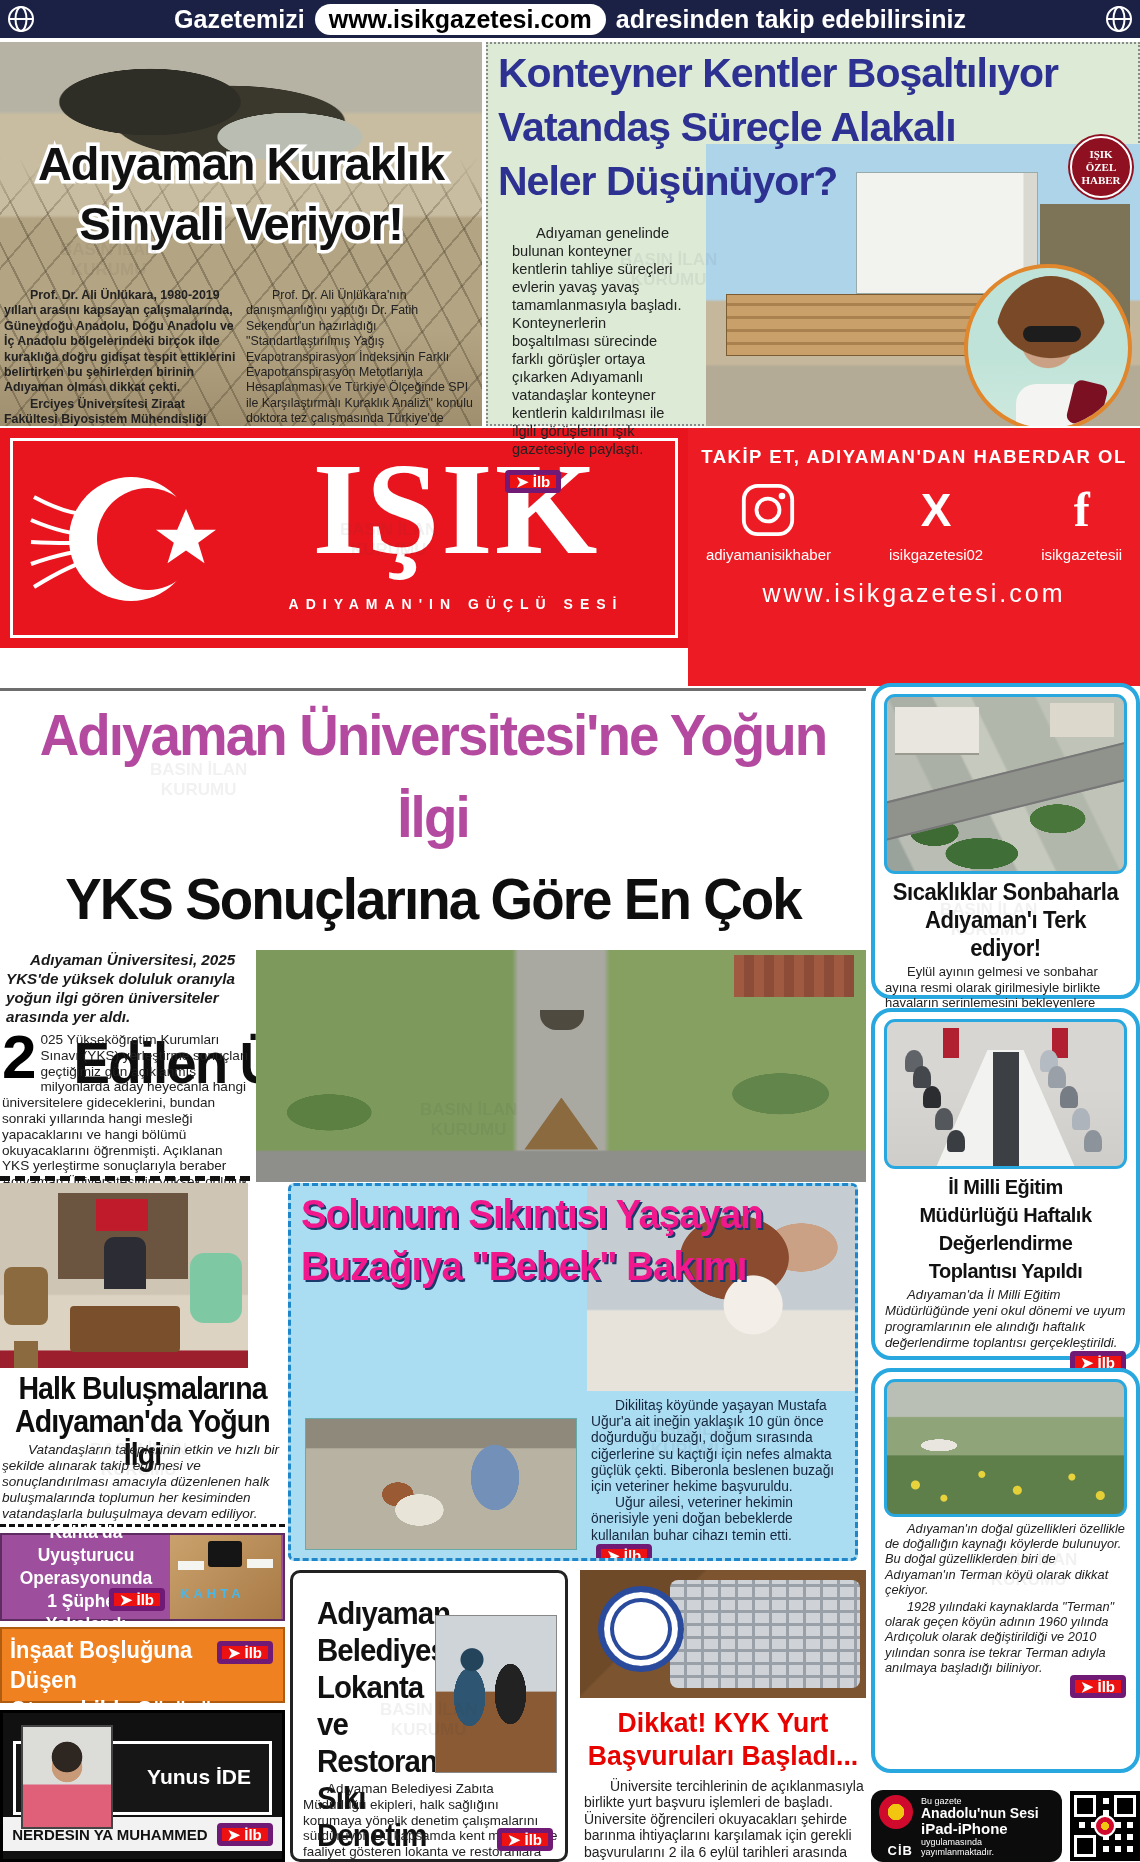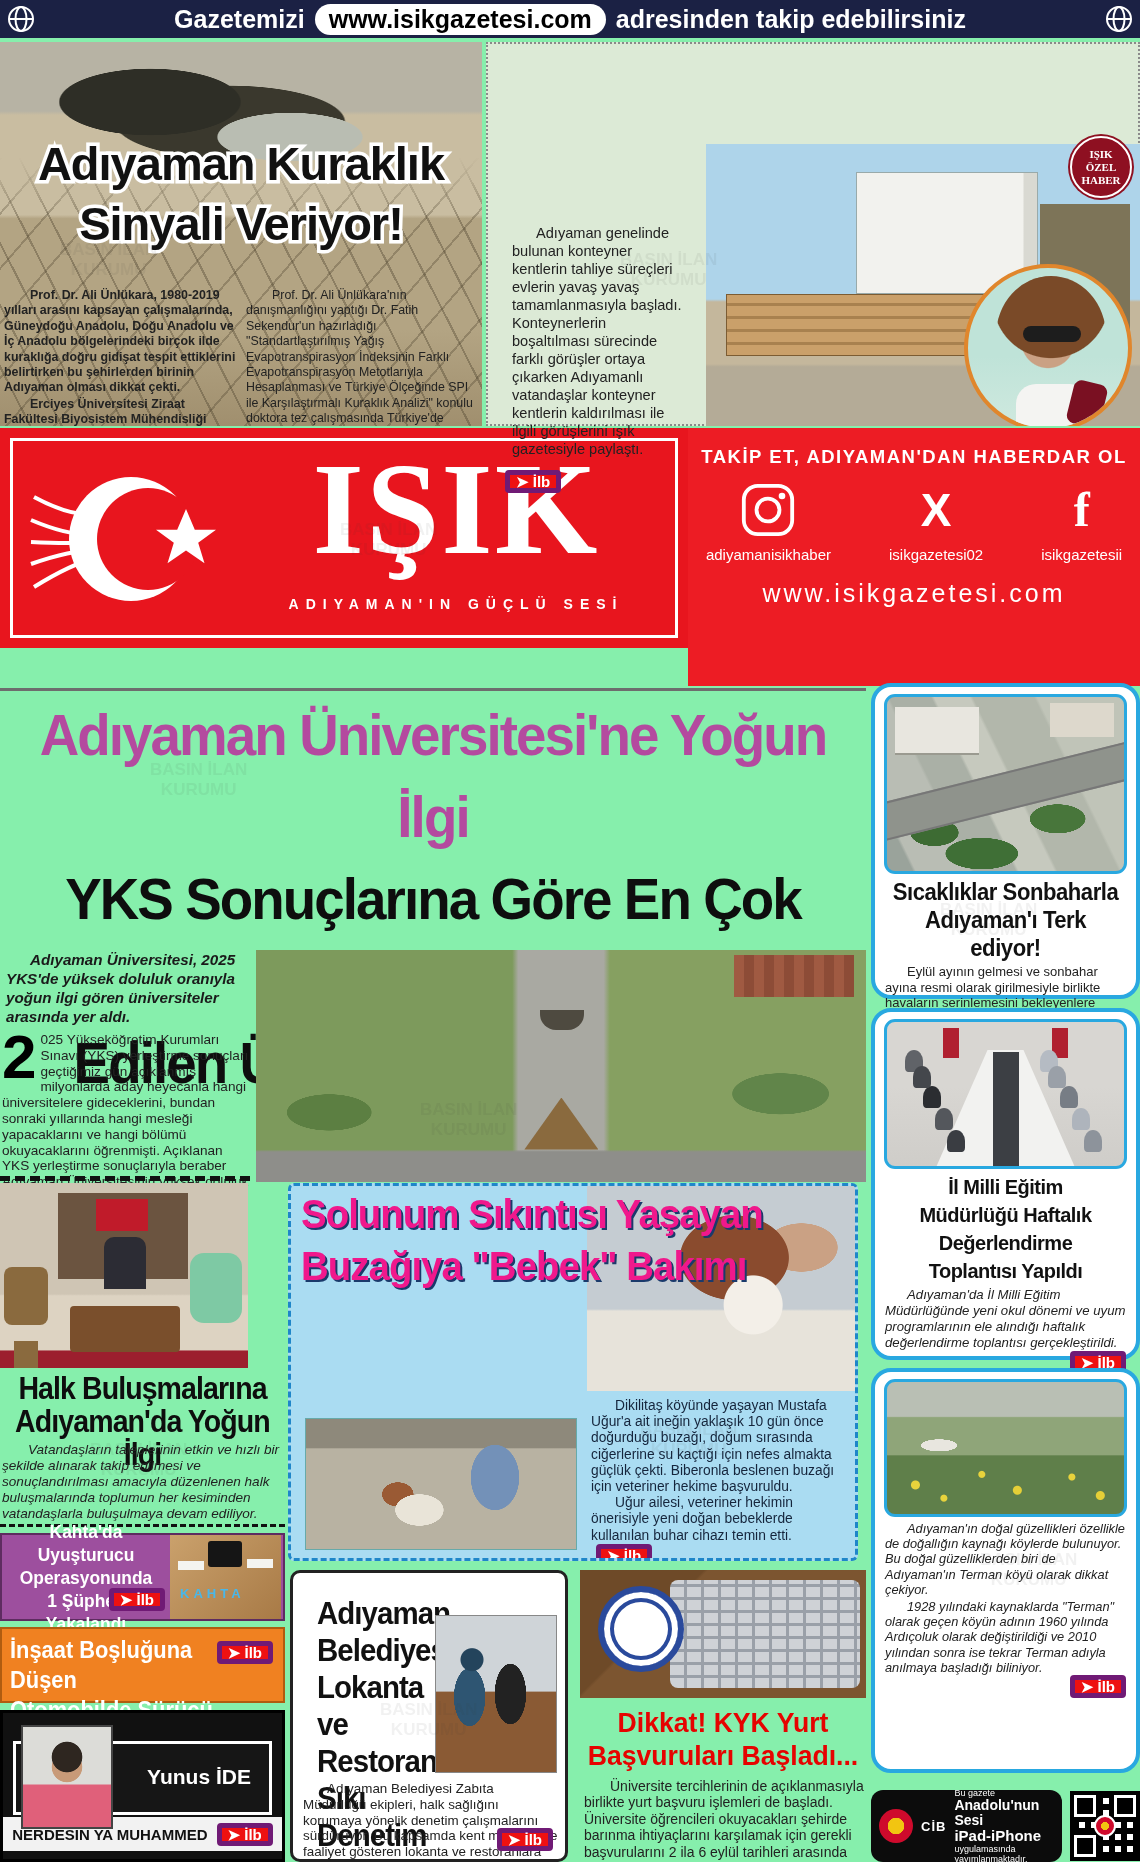--- a/index.html
+++ b/index.html
@@ -1,16 +1,16 @@
 <!DOCTYPE html>
 <html lang="tr"><head>
 <meta charset="utf-8">
 <style>
   html,body{margin:0;padding:0;background:#e9e9e9;}
-  #page{position:relative;width:1140px;height:1862px;margin:0 auto;background:#86efac;
+  #page{position:relative;width:1140px;height:1862px;margin:0 auto;background:#ffffff;
         font-family:"Liberation Sans",sans-serif;overflow:hidden;}
   [data-name]{box-sizing:border-box;}
   .pre{white-space:pre-line;}
   .ilan{display:inline-block;vertical-align:middle;background:#e11;color:#fff;
         border:5px solid #701a75;border-radius:4px;font-size:15px;font-weight:bold;
         padding:1px 6px;line-height:11px;margin-left:5px;}
   .wm{position:absolute;color:rgba(60,60,60,.07);font-weight:bold;font-size:17px;
       text-align:center;white-space:pre-line;pointer-events:none;z-index:50;}
 
   
@@ -164,21 +164,21 @@
         radial-gradient(circle 4px at 78% 72%,#e8d33c 0 3px,transparent 4px),
         radial-gradient(circle 5px at 90% 86%,#e5cf37 0 4px,transparent 5px),
         radial-gradient(circle 4px at 40% 70%,#e8d33c 0 3px,transparent 4px),
         radial-gradient(ellipse 30px 10px at 22% 48%,#e8e6df 0 60%,transparent 61%),
         linear-gradient(180deg,#b9bfb4 0 26%,#8fa579 27% 55%,#5f7f4a 56% 100%);}
 
   
   .cib{position:absolute;left:871px;top:1790px;width:269px;height:72px;display:flex;align-items:center;gap:8px;}
   .cib .black{flex:1;height:72px;background:#0c0c0c;border-radius:12px;display:flex;align-items:center;
         color:#fff;padding:0 8px;gap:8px;}
-  .cib-logo{display:flex;align-items:center;gap:8px;}
+  .cib-logo{display:flex;flex-direction:column;align-items:flex-end;gap:14px;}
   .cib-sun{width:34px;height:34px;border-radius:50%;background:radial-gradient(circle,#f2c511 0 34%,#cf0a2c 35% 100%);}
   .cib-logo b{font-size:13px;letter-spacing:1px;}
   .cib-text{font-size:9px;line-height:10px;}
   .cib-text .t2{font-size:14px;font-weight:bold;line-height:15px;}
   .cib-text .t3{font-size:15px;font-weight:bold;line-height:16px;}
   .qr{width:70px;height:70px;background:
         repeating-linear-gradient(0deg,#000 0 6px,transparent 6px 12px),
         repeating-linear-gradient(90deg,#000 0 6px,#fff 6px 12px);
         border:3px solid #000;position:relative;}
   .qr i{position:absolute;width:16px;height:16px;background:#000;border:3px solid #fff;outline:3px solid #000;}
@@ -308,20 +308,23 @@
         <p data-name="drought-col1-paragraph2">Erciyes Üniversitesi Ziraat Fakültesi Biyosistem Mühendisliği Bölümü Öğretim Üyesi</p>
       </div>
       <div class="c2">
         <p data-name="drought-col2-paragraph">Prof. Dr. Ali Ünlükara'nın danışmanlığını yaptığı Dr. Fatih Sekendur'un hazırladığı "Standartlaştırılmış Yağış Evapotranspirasyon İndeksinin Farklı Evapotranspirasyon Metotlarıyla Hesaplanması ve Türkiye Ölçeğinde SPI ile Karşılaştırmalı Kuraklık Analizi" konulu doktora tez çalışmasında Türkiye'de kuraklığın gidişatı ortaya konuldu.</p>
         <span class="ilan" data-name="basin-ilan-badge">➤ İlb</span>
       </div>
     </div>
   </section>
 
   <section class="conx" data-name="article-container-cities">
+    <h2 class="pre" data-name="container-headline">Konteyner Kentler Boşaltılıyor
+Vatandaş Süreçle Alakalı
+Neler Düşünüyor?</h2>
     <div class="badge" data-name="isik-ozel-haber-badge">
       <span data-name="badge-line">IŞIK</span>
       <span data-name="badge-line">ÖZEL</span>
       <span data-name="badge-line">HABER</span>
     </div>
     <div class="body"><p data-name="container-body">Adıyaman genelinde bulunan konteyner kentlerin tahliye süreçleri evlerin yavaş yavaş tamamlanmasıyla başladı. Konteynerlerin boşaltılması sürecinde farklı görüşler ortaya çıkarken Adıyamanlı vatandaşlar konteyner kentlerin kaldırılması ile ilgili görüşlerini ışık gazetesiyle paylaştı.</p>
       <span class="ilan" data-name="basin-ilan-badge">➤ İlb</span></div>
     <div class="con-photo" data-name="container-crane-photo">
       <div class="crane2"></div>
       <div class="con-box"></div>

